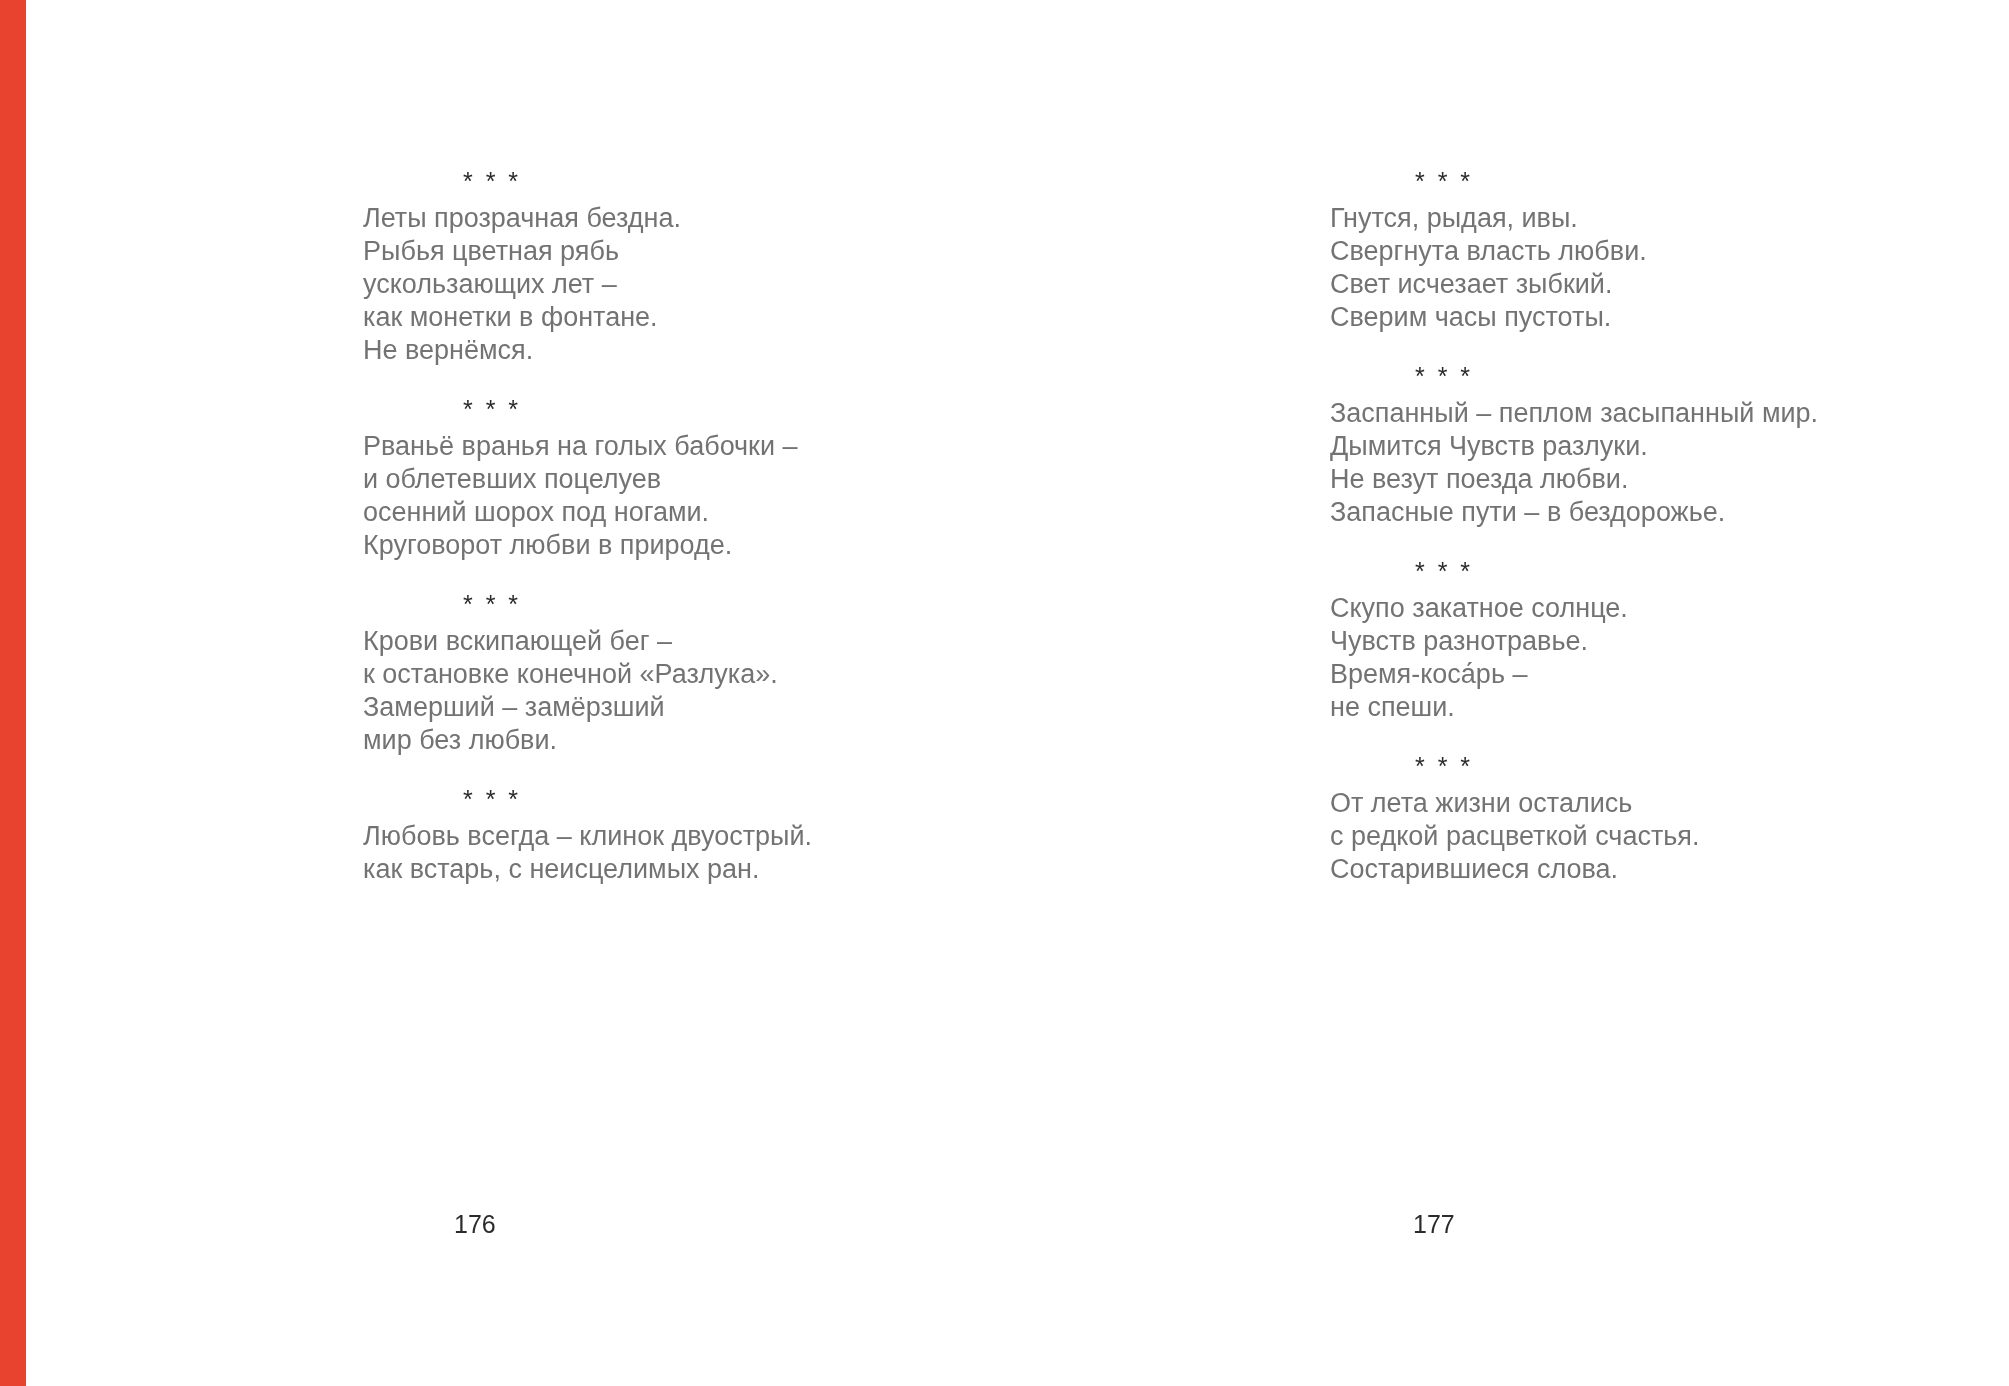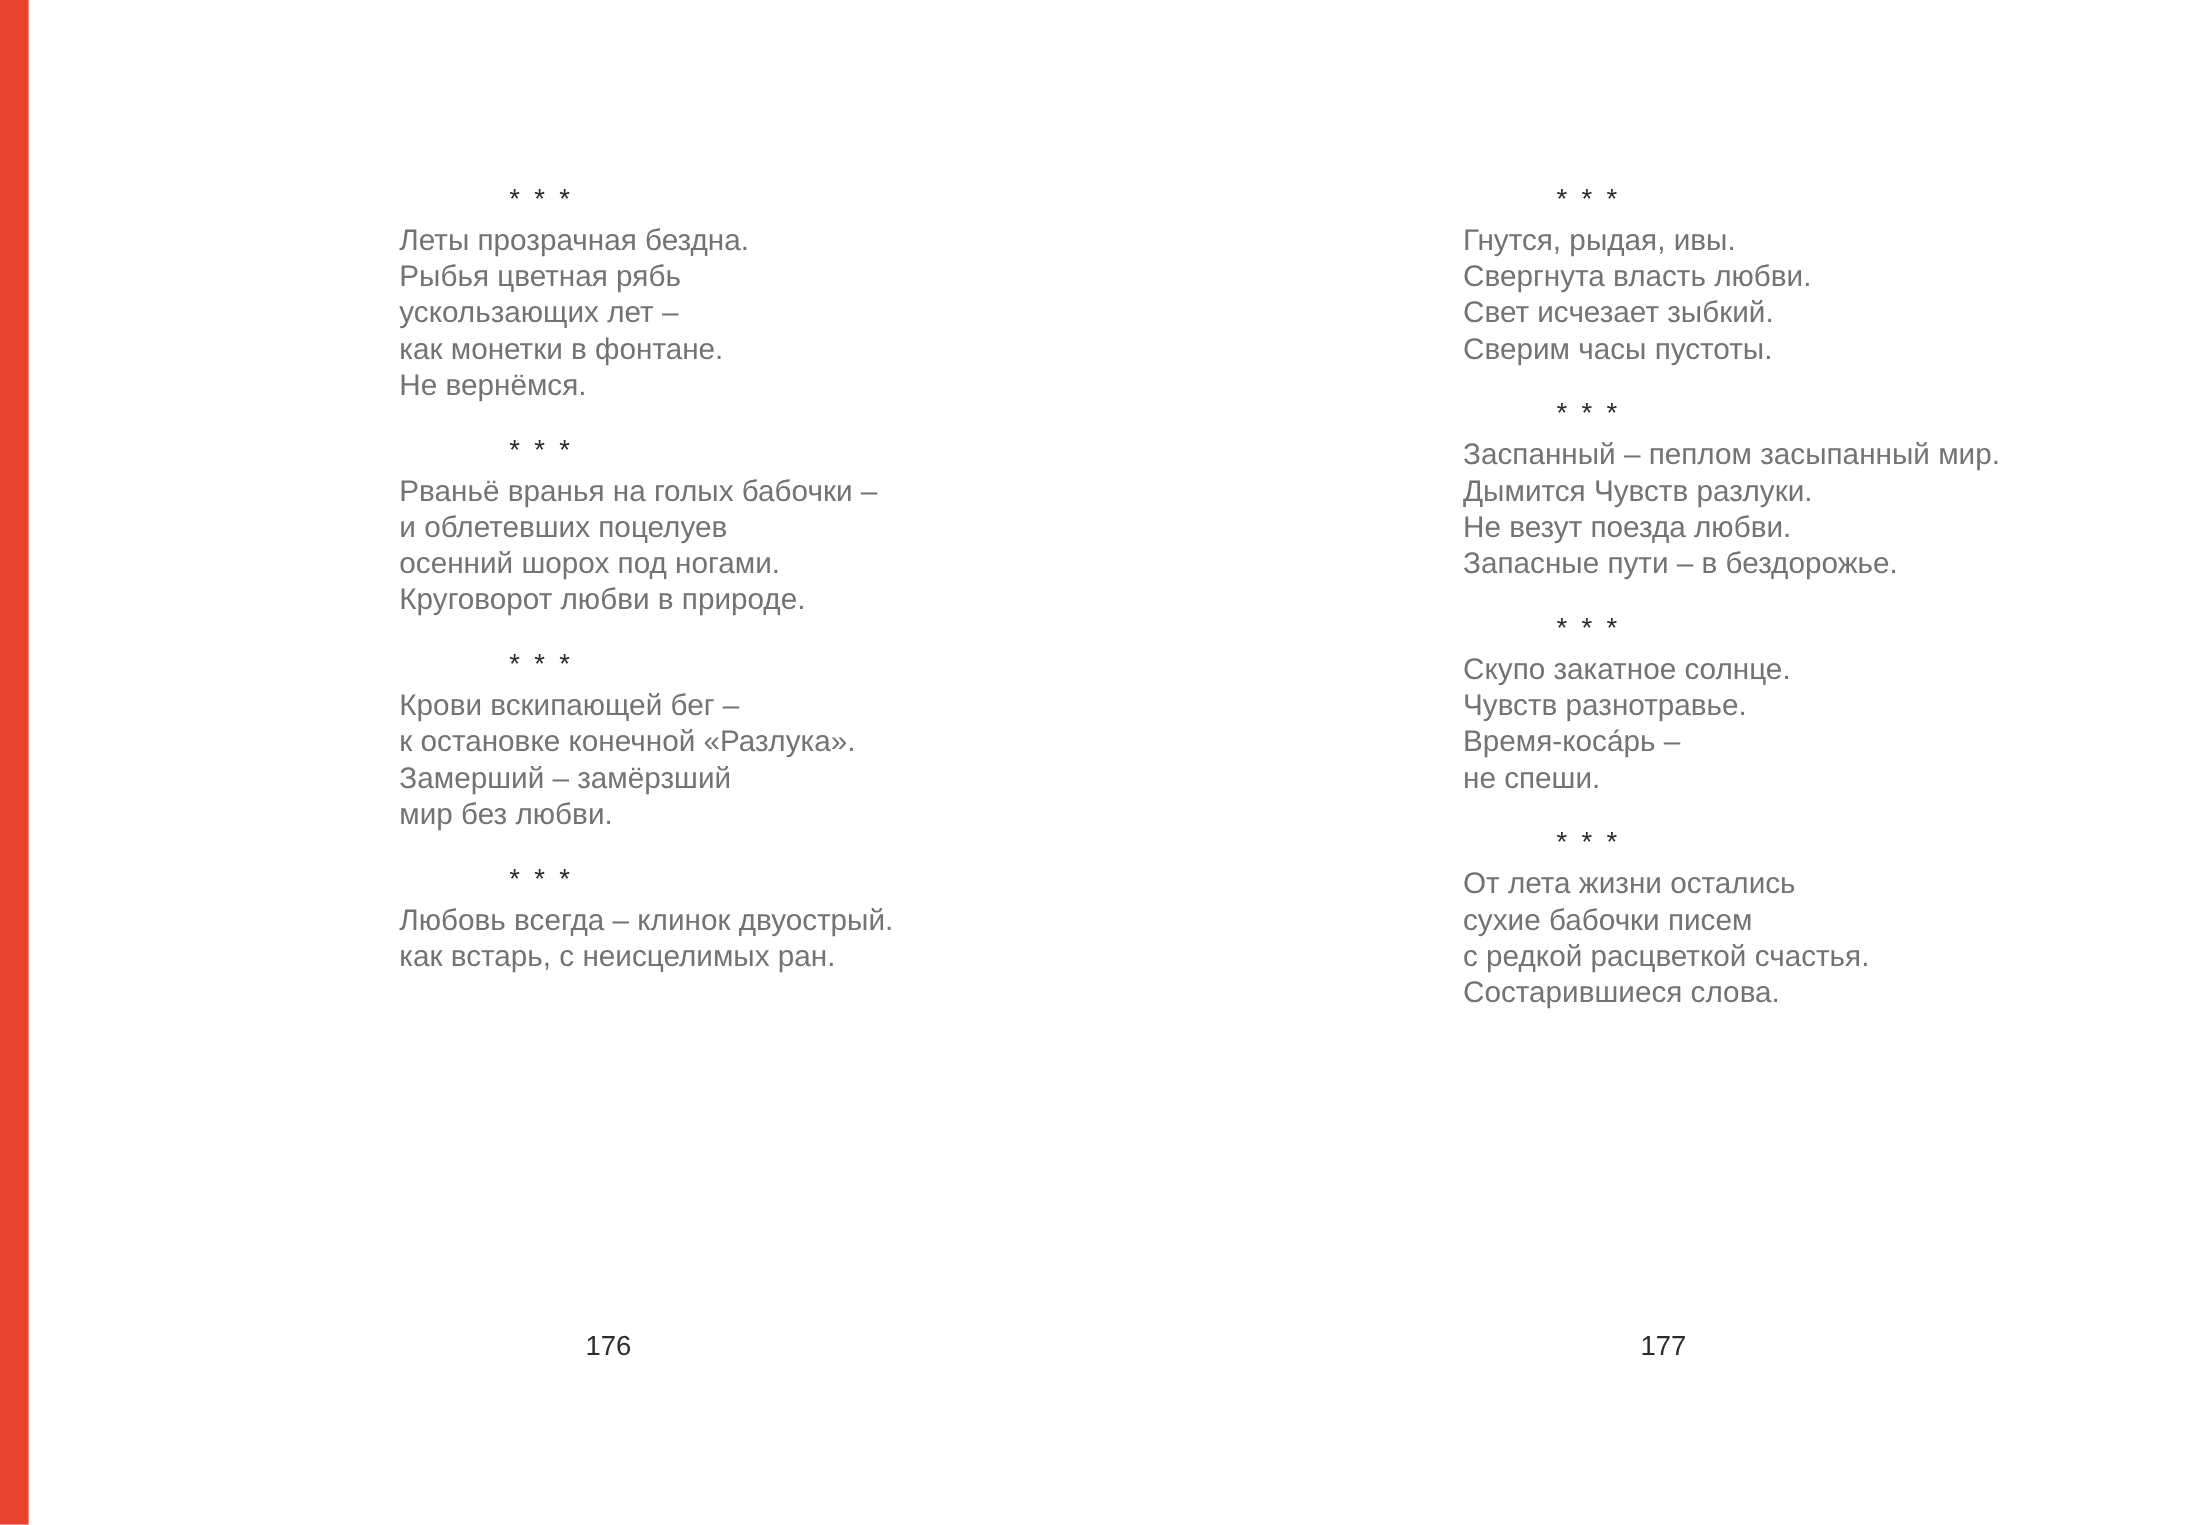--- a/index.html
+++ b/index.html
@@ -57,21 +57,21 @@
   .poem-line {
     font-size: 27px;
     line-height: 33px;
     white-space: pre;
     color: #737373;
   }
   .page-number {
     position: absolute;
     top: 1209px;
     width: 120px;
-    text-align: right;
+    text-align: left;
     font-size: 25px;
     line-height: 30px;
     color: #2b2b2b;
   }
   .page-left  .page-number { left: 428px; }  
   .page-right .page-number { left: 407px; }  
 </style>
 </head>
 <body>
 
@@ -130,20 +130,19 @@
         <div class="poem">
           <div class="poem-sep">* * *</div>
           <div class="poem-line">Скупо закатное солнце.</div>
           <div class="poem-line">Чувств разнотравье.</div>
           <div class="poem-line">Время-коса́рь –</div>
           <div class="poem-line">не спеши.</div>
         </div>
         <div class="poem">
           <div class="poem-sep">* * *</div>
           <div class="poem-line">От лета жизни остались</div>
-          <div class="poem-line">сухие бабочки писем</div>
           <div class="poem-line">с редкой расцветкой счастья.</div>
           <div class="poem-line">Состарившиеся слова.</div>
         </div>
       </div>
     <div class="page-number">177</div>
   </div>
 </div>
 
 </body></html>

